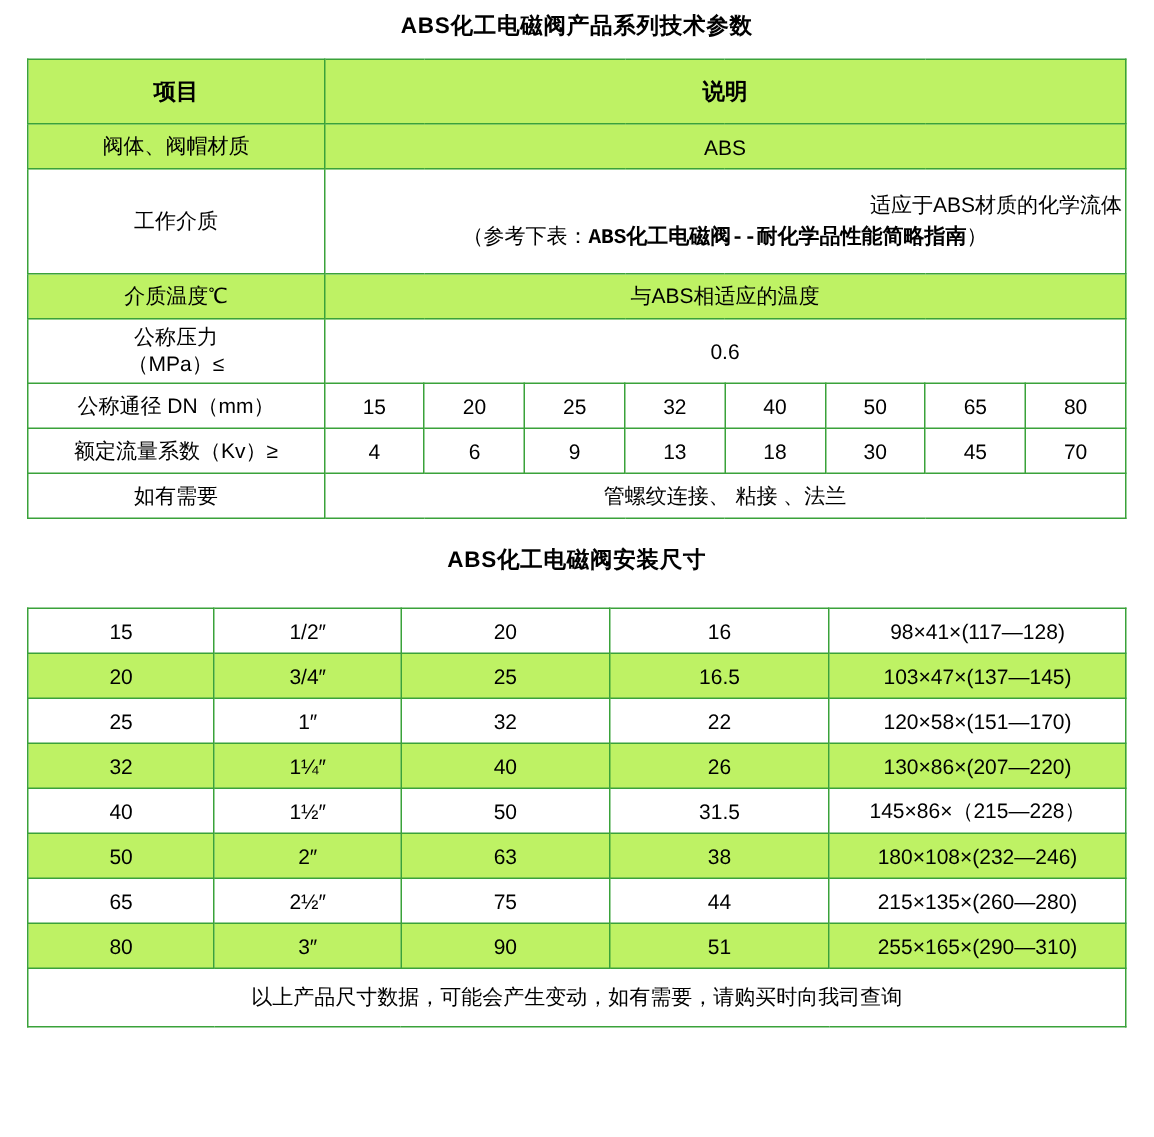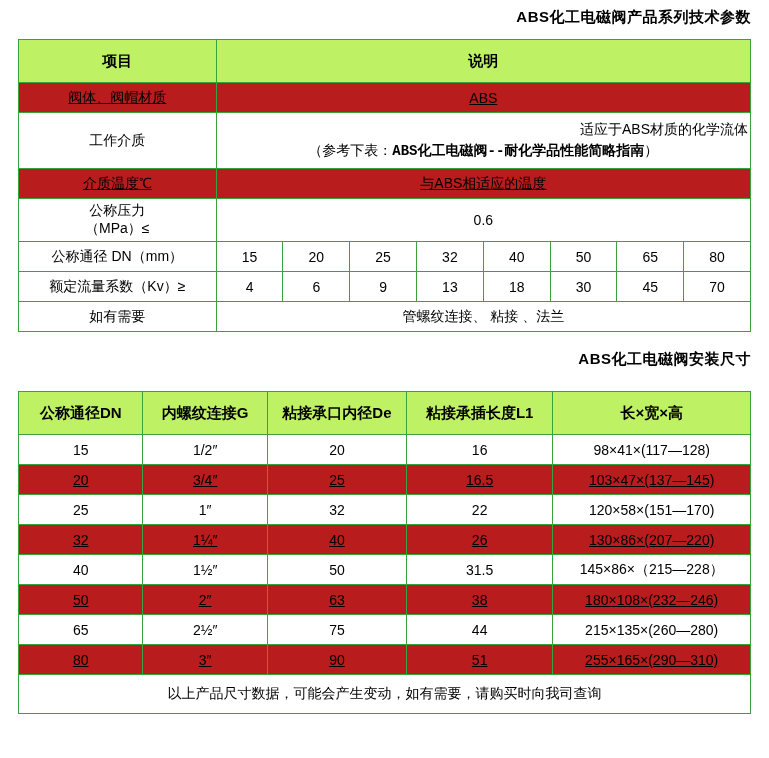--- a/index.html
+++ b/index.html
@@ -16,21 +16,21 @@
     overflow: hidden;
   }
   .page {
     width: 769px;
     height: 758px;
     position: relative;
     box-sizing: border-box;
     padding: 0 18px;
   }
   .title {
-    text-align: right;
+    text-align: center;
     font-weight: bold;
     font-size: 15px;
     letter-spacing: 0.5px;
   }
   #title-1 { padding-top: 8px; padding-bottom: 12px; }
   #title-2 { padding-top: 18px; padding-bottom: 22px; }
 
   table {
     border-collapse: collapse;
     width: 100%;
@@ -45,28 +45,27 @@
     padding: 3px 2px;
     background: #ffffff;
   }
   .hdr {
     background: #bef264;
     font-weight: bold;
     font-size: 15px;
     height: 36px;
   }
   .tint {
-    background: #b91c1c;
-    text-decoration: underline;
+    background: #bef264;
   }
   .white {
     background: #ffffff;
   }
   .r-h { height: 30px; }
-  .r-tall { height: 56px; margin-left: 16px; }
+  .r-tall { height: 70px; margin-left: 16px; }
   .r-mid { height: 40px; }
   .media-line1 { display: block; text-align: right; }
   .media-line2 { display: block; font-weight: bold; margin-top: 3px; font-family: Liberation Mono, monospace; }
   .media-line2 .lead { font-weight: normal; }
   .note-row td {
     height: 32px;
     font-size: 14px;
   }
 </style>
 </head>
@@ -148,27 +147,20 @@
 
   <table>
     <colgroup>
       <col style="width:17%">
       <col style="width:17%">
       <col style="width:19%">
       <col style="width:20%">
       <col style="width:27%">
     </colgroup>
     <tbody>
-      <tr>
-        <td class="hdr">公称通径DN</td>
-        <td class="hdr">内螺纹连接G</td>
-        <td class="hdr">粘接承口内径De</td>
-        <td class="hdr">粘接承插长度L1</td>
-        <td class="hdr">长×宽×高</td>
-      </tr>
       <tr class="r-h">
         <td class="white">15</td>
         <td class="white">1/2″</td>
         <td class="white">20</td>
         <td class="white">16</td>
         <td class="white">98×41×(117—128)</td>
       </tr>
       <tr class="r-h">
         <td class="tint">20</td>
         <td class="tint">3/4″</td>

